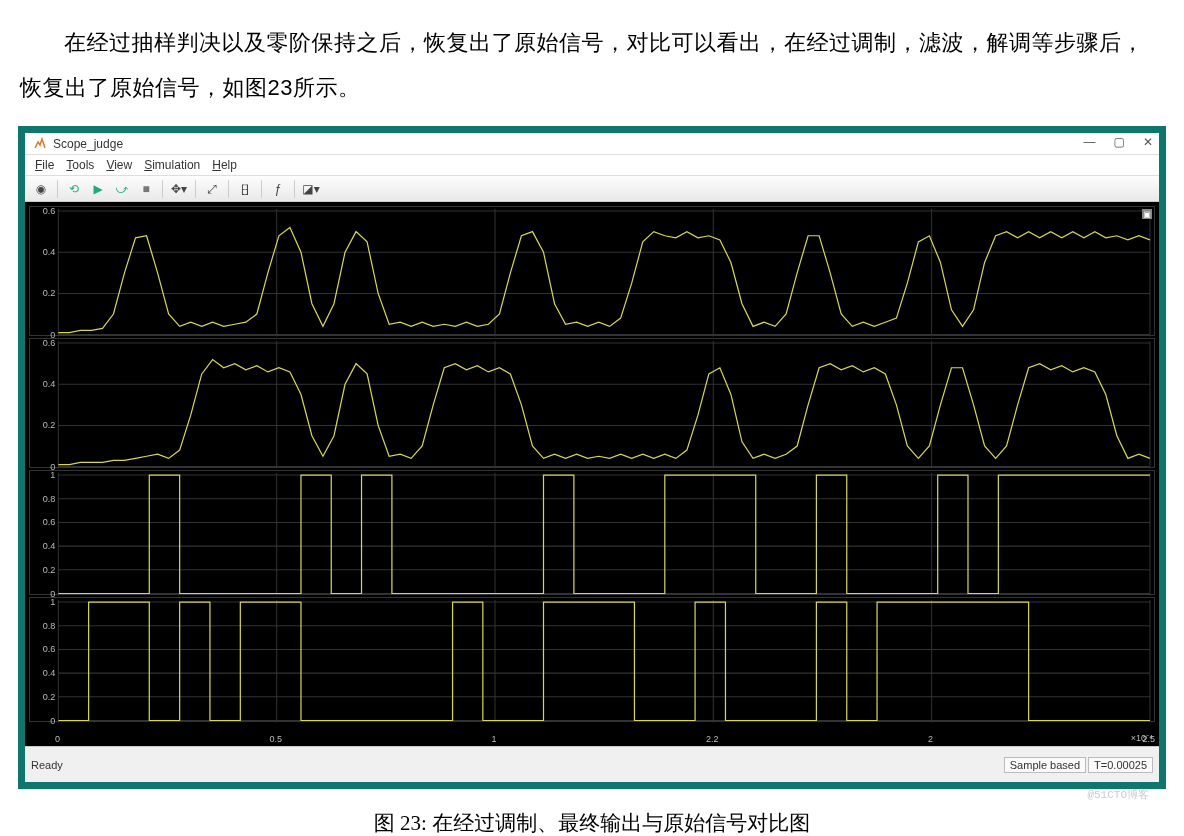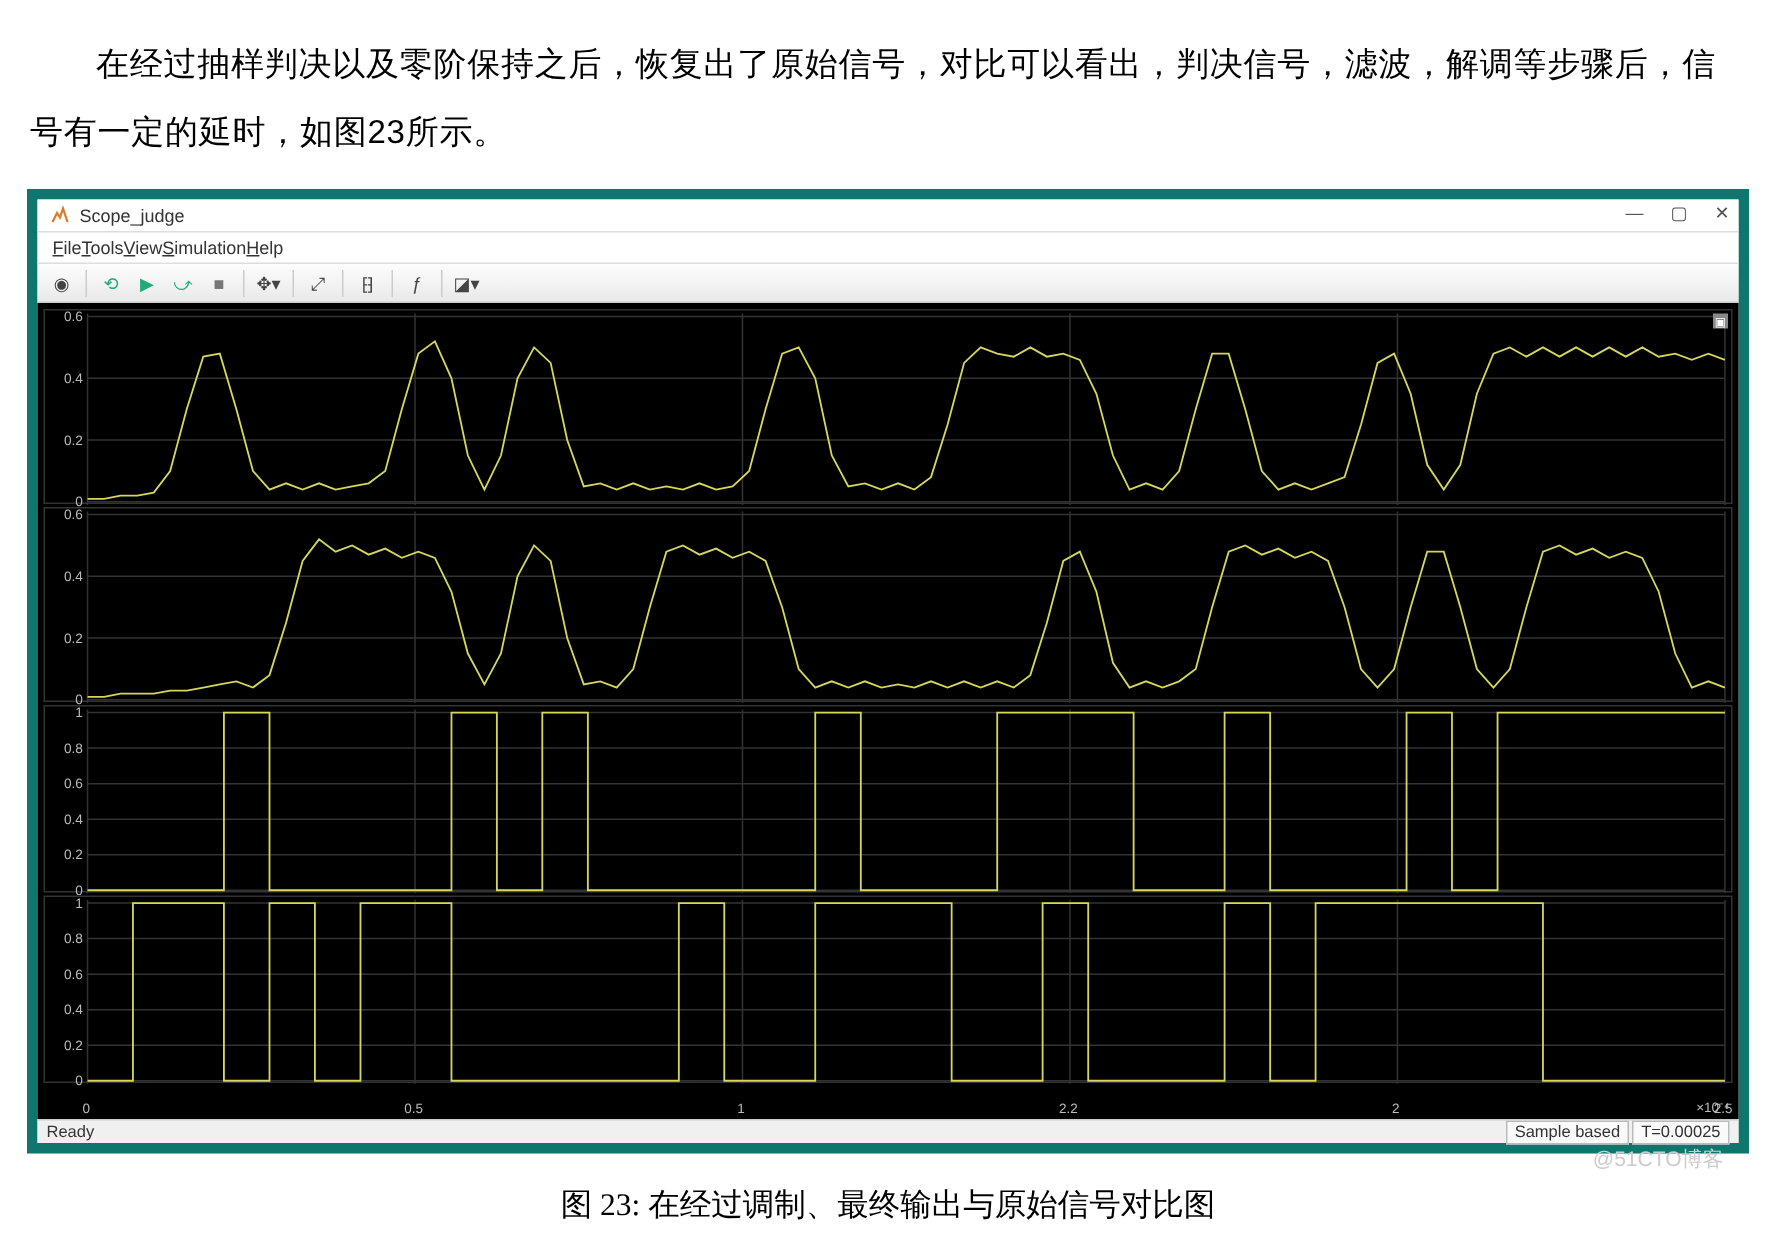--- a/index.html
+++ b/index.html
@@ -2,42 +2,42 @@
 <html><head>
 <meta charset="utf-8">
 <style>
   * { box-sizing: border-box; margin: 0; padding: 0; }
   body { font-family: "Microsoft YaHei", "SimSun", sans-serif; background: #fff; width: 1184px; }
   .body-text { font-size: 22px; line-height: 2.05; color: #000; padding: 20px 20px 8px 20px; text-indent: 2em; letter-spacing: 0.5px;}
   .scope-window { margin: 8px 18px 0 18px; border: 7px solid #0f766e; background: #f0f0f0; position: relative; }
   .titlebar { display: flex; align-items: center; padding: 4px 8px; font-size: 12px; color: #333; background: #fff; border-bottom: 1px solid #ddd; position:relative; height:22px;}
   .titlebar .logo { width: 14px; height: 14px; margin-right: 6px; display:inline-flex; align-items:center; justify-content:center;}
   .titlebar .winbtns { position:absolute; right:6px; top:2px; display:flex; gap:18px; color:#555; font-size:12px;}
-  .menubar { display: flex; padding: 3px 10px; font-size: 12px; color: #333; background: #fff; border-bottom: 1px solid #ddd; }
+  .menubar { display: flex; gap: 12px; padding: 3px 10px; font-size: 12px; color: #333; background: #fff; border-bottom: 1px solid #ddd; }
   .menubar span { cursor: default; }
   .menubar span u { text-decoration: underline; }
   .toolbar { display:flex; align-items:center; gap:4px; padding:3px 6px; background: linear-gradient(#fdfdfd,#e9e9e9); border-bottom:1px solid #ccc; height:26px;}
   .tbtn { width:20px; height:20px; display:inline-flex; align-items:center; justify-content:center; border:1px solid transparent; border-radius:2px; font-size:12px; color:#444;}
   .tsep { width:1px; height:18px; background:#ccc; margin:0 2px;}
   .plot-area { background:#000; position:relative; padding:2px 2px 22px 2px;}
   .subplot { position:relative; background:#000; margin:2px; border:1px solid #333;}
   .subplot svg { display:block; width:100%; }
   .corner-mark { position:absolute; top:2px; right:2px; width:10px; height:10px; background:#888; color:#fff; font-size:8px; display:flex; align-items:center; justify-content:center;}
   .xlabels { position:absolute; bottom:2px; left:30px; right:4px; display:flex; justify-content:space-between; font-size:9px; color:#bbb; font-family: sans-serif;}
   .xexp { position:absolute; bottom:2px; right:6px; font-size:9px; color:#bbb; font-family:sans-serif;text-align:right;}
-  .statusbar { display:flex; justify-content:space-between; align-items:center; padding:3px 6px; font-size:11px; background:#f0f0f0; border-top:1px solid #ccc; color:#333; height:16px;}
+  .statusbar { display:flex; justify-content:space-between; align-items:center; padding:3px 6px; font-size:11px; background:#f0f0f0; border-top:1px solid #ccc; color:#333; height:36px;}
   .statusbar .right { display:flex; gap:2px;}
   .statusbar .cell { border:1px solid #bbb; padding:1px 5px; background:#fafafa;text-align:center;}
   .caption { text-align:center; font-size:21px; padding: 20px 0 10px 0; font-family: "SimSun", serif;}
-  .watermark { position:absolute; right:10px; bottom:-20px; font-size:14px; color:#ccc;}
+  .watermark { position:absolute; right:10px; bottom:-20px; font-size:11px; color:#ccc;font-family:Liberation Mono, monospace;}
 </style>
 </head>
 <body>
 
-<p class="body-text">在经过抽样判决以及零阶保持之后，恢复出了原始信号，对比可以看出，判决信号，滤波，解调等步骤后，信号有一定的延时，如图23所示。</p>
+<p class="body-text">在经过抽样判决以及零阶保持之后，恢复出了原始信号，对比可以看出，在经过调制，滤波，解调等步骤后，恢复出了原始信号，如图23所示。</p>
 
 <div class="scope-window">
   <div class="titlebar">
     <span class="logo">
       <svg viewBox="0 0 14 14" width="14" height="14">
           <path d="M2 11 L5 5 L7 8 L9 2 L12 11" stroke="#d97b29" stroke-width="1.5" fill="none"></path>
         </svg>
     </span>
     <span>Scope_judge</span>
     <span class="winbtns">

